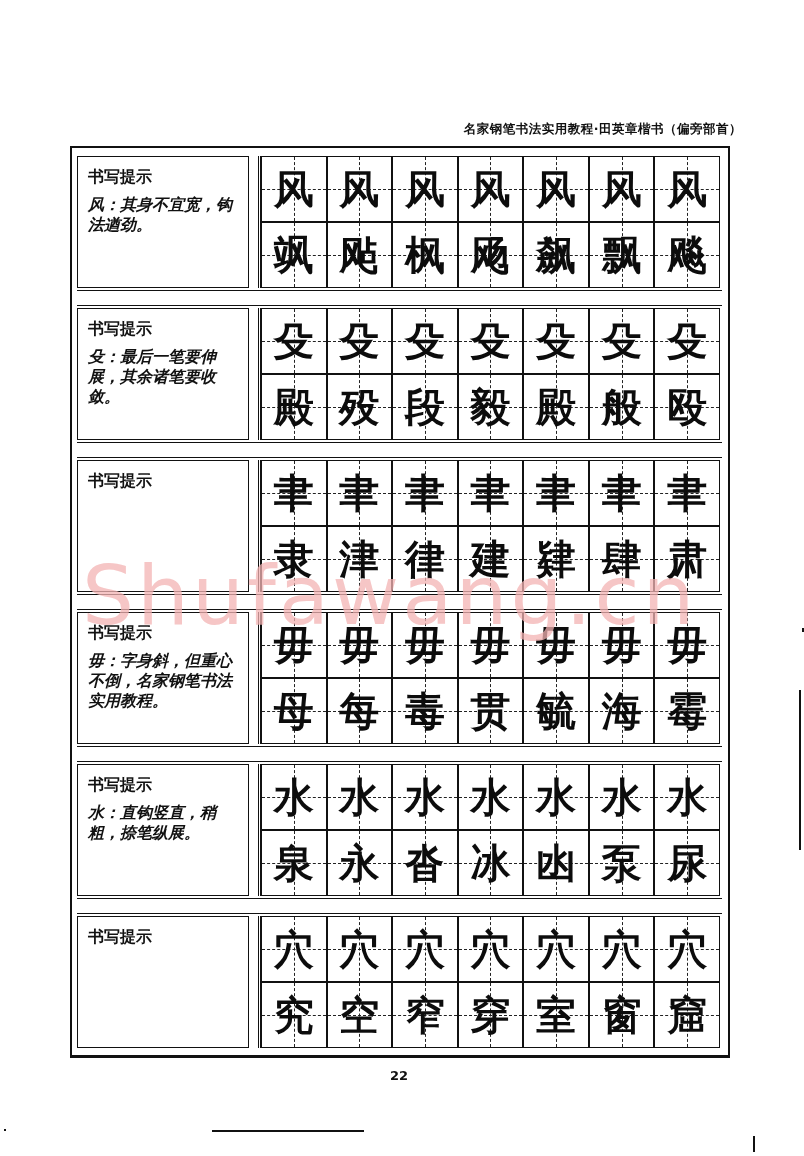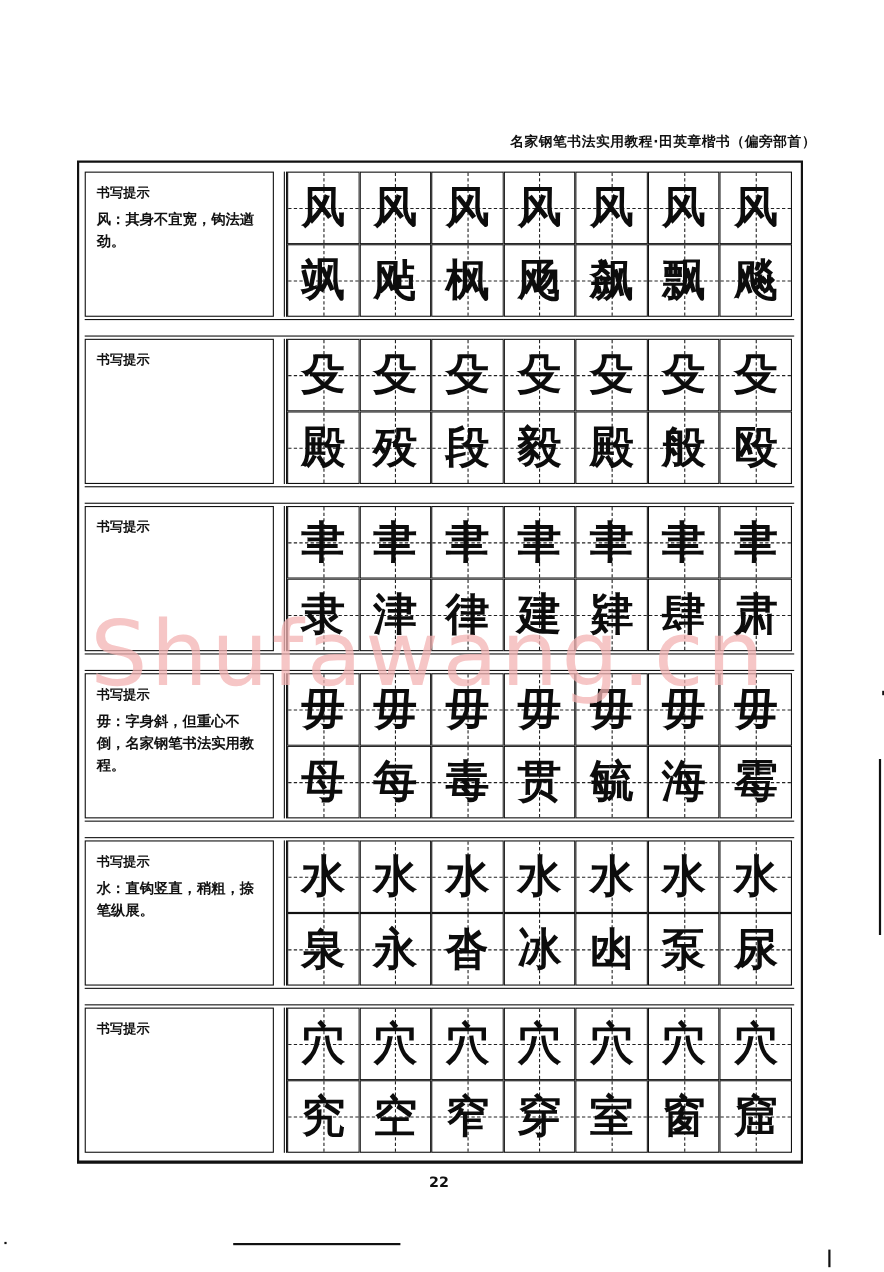--- a/index.html
+++ b/index.html
@@ -18,24 +18,24 @@
     }
     .section {
       position: absolute; left: 77px; width: 645px; box-sizing: border-box;
     }
     .hint-box {
       position: absolute; left: 0; top: 0; width: 172px; height: 100%;
       border: 1.5px solid #111; box-sizing: border-box; padding: 6px 8px;
       background: #fff;
     }
     .hint-title {
-      font-family: "DejaVu Sans", sans-serif; font-weight: bold; font-size: 12px; margin: 4px 0 7px 2px;
+      font-family: "DejaVu Sans", sans-serif; font-weight: bold; font-size: 16px; margin: 4px 0 7px 2px;
     }
     .hint-text {
-      font-family: "DejaVu Sans", sans-serif; font-weight: bold; font-size: 13px; line-height: 20px; margin-left: 2px;
+      font-family: "DejaVu Sans", sans-serif; font-weight: bold; font-size: 16px; line-height: 20px; margin-left: 2px; font-style: italic;
     }
     .grid {
       position: absolute; left: 181px; top: 0; width: 462px; height: 100%;
       border-left: 3px double #111; box-sizing: border-box;
       display: grid; grid-template-columns: repeat(7, 1fr); grid-template-rows: 1fr 1fr;
     }
     .cell {
       position: relative; border: 1px solid #111; box-sizing: border-box; background: #fff;
       display: flex; align-items: center; justify-content: center;
     }
@@ -121,20 +121,21 @@
     <div class="cell">
         <span class="glyph">飚</span>
       </div>
   </div>
 </div>
 <div class="spacer" style="top:290px;"></div>
 
 <div class="section" style="top:308px;height:132px;">
   <div class="hint-box">
     <div class="hint-title">书写提示</div>
+    <div class="hint-text">殳：最后一笔要伸展，其余诸笔要收敛。</div>
   </div>
   <div class="grid">
     <div class="cell">
         <span class="glyph">殳</span>
       </div>
     <div class="cell">
         <span class="glyph">殳</span>
       </div>
     <div class="cell">
         <span class="glyph">殳</span>

